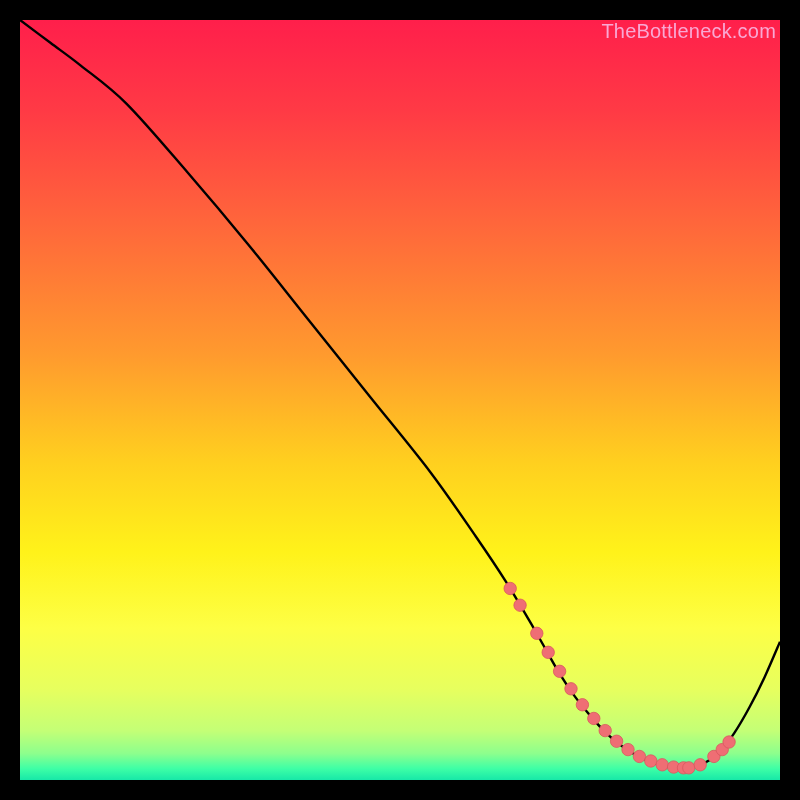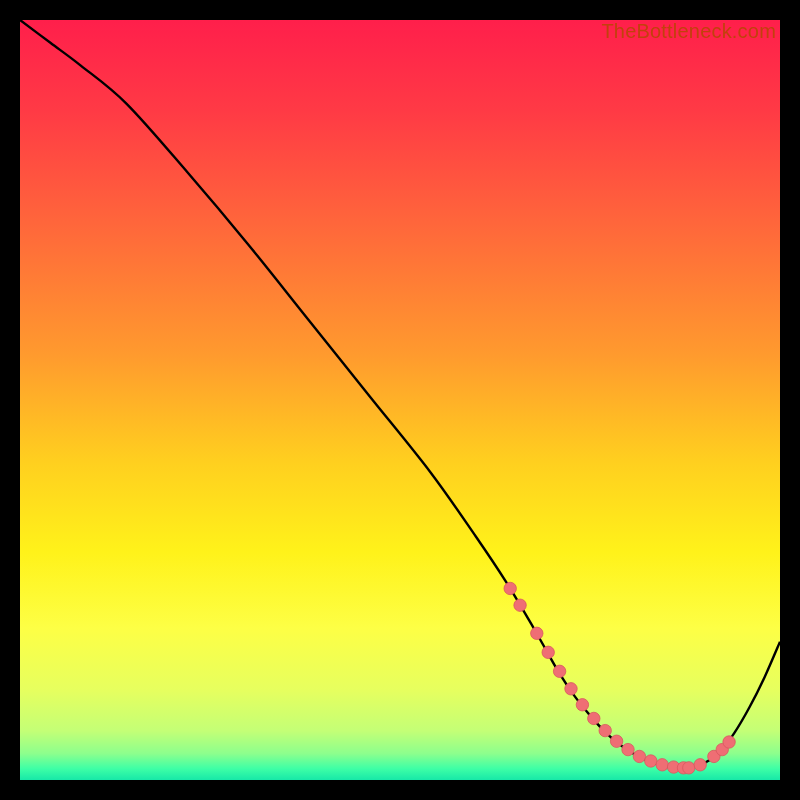--- a/index.html
+++ b/index.html
@@ -23,21 +23,21 @@
     position: absolute;
     left: 0;
     top: 0;
     width: 760px;
     height: 760px;
   }
   .watermark {
     position: absolute;
     right: 4px;
     top: 0px;
-    color: #c2410c;
+    color: #f9a8d4;
     font-size: 20px;
     font-weight: 500;
     letter-spacing: 0.2px;
   }
   .gradient {
     position: absolute;
     left: 0;
     top: 0;
     width: 760px;
     height: 760px;

